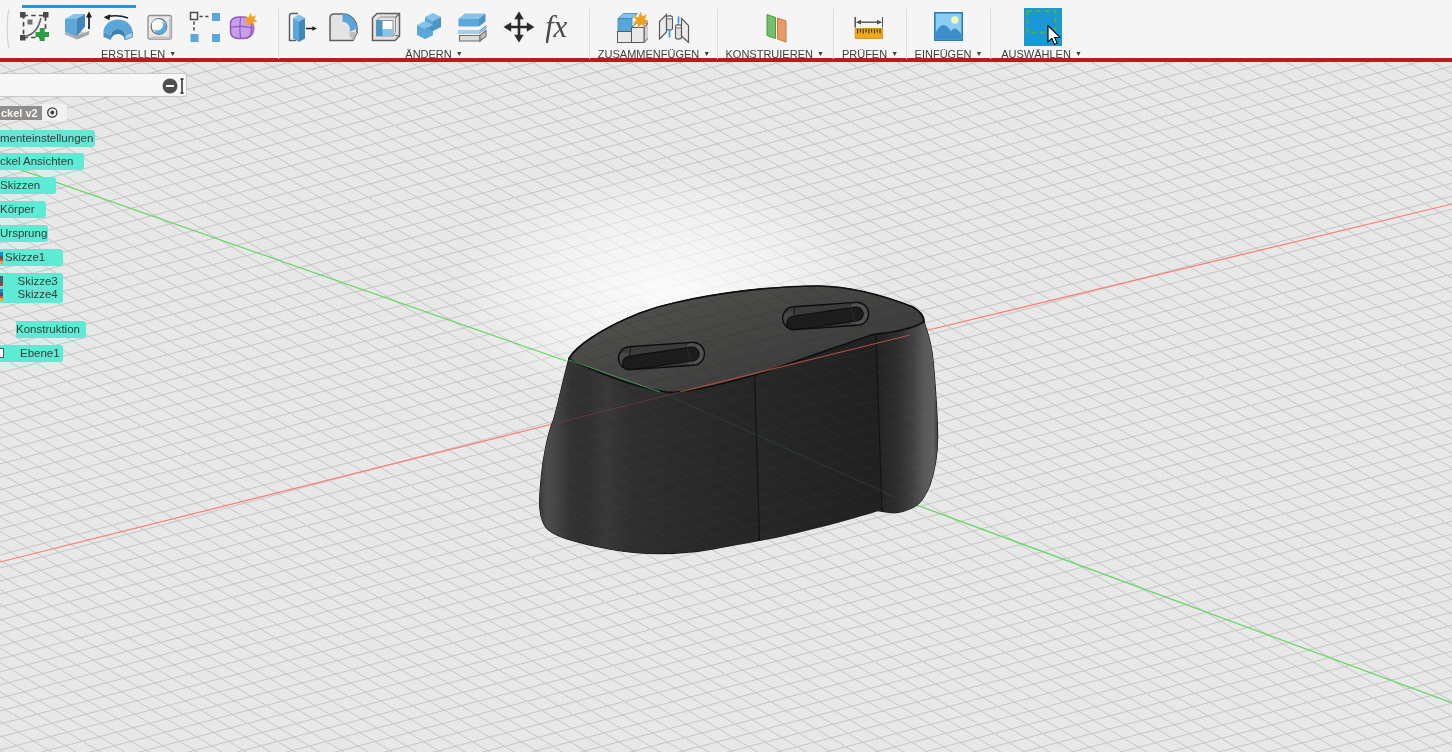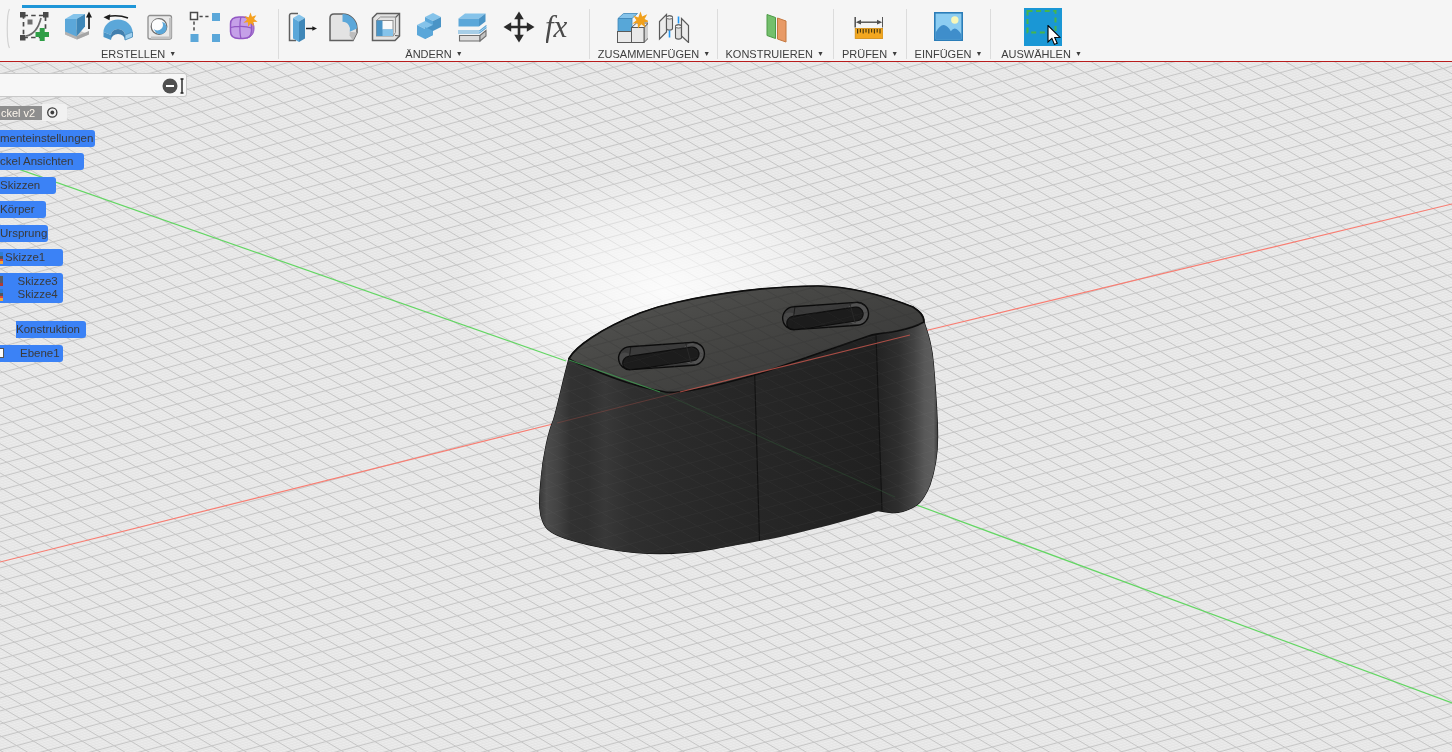--- a/index.html
+++ b/index.html
@@ -1,20 +1,20 @@
 <!DOCTYPE html>
 <html><head><meta charset="utf-8"><style>
 *{margin:0;padding:0;box-sizing:border-box}
 html,body{width:1452px;height:752px;overflow:hidden;font-family:"Liberation Sans",sans-serif;background:#ececec}
-#toolbar{position:absolute;left:0;top:0;width:1452px;height:62px;background:#f5f5f5;border-bottom:1px solid #b91c1c;z-index:20}
+#toolbar{position:absolute;left:0;top:0;width:1452px;height:62px;background:#f5f5f5;border-bottom:4px solid #b91c1c;z-index:20}
 .lbl{position:absolute;top:47.5px;font-size:11px;color:#3d3d3d;white-space:nowrap;transform:translateX(-50%)}
 .lbl .tri{font-size:7px;vertical-align:2px;margin-left:4px;color:#3d3d3d}
 .sep{position:absolute;top:9px;height:50px;width:1px;background:#dcdcdc}
 .ico{position:absolute;top:11px}
-.row{position:absolute;background:#3b82f6;height:17px;border-radius:0 3px 3px 0;z-index:10;font-size:11.5px;color:#3a3a3a;line-height:17px;white-space:nowrap}
+.row{position:absolute;background:#5eead4;height:17px;border-radius:0 3px 3px 0;z-index:10;font-size:11.5px;color:#3a3a3a;line-height:17px;white-space:nowrap}
 </style></head><body>
 <svg width="1452" height="752" style="position:absolute;left:0;top:0" xmlns="http://www.w3.org/2000/svg">
 <defs>
 <radialGradient id="glow" cx="0.5" cy="0.5" r="0.5">
 <stop offset="0" stop-color="#ffffff" stop-opacity="0.85"></stop>
 <stop offset="0.6" stop-color="#ffffff" stop-opacity="0.4"></stop>
 <stop offset="1" stop-color="#ffffff" stop-opacity="0"></stop>
 </radialGradient>
 <linearGradient id="gL" x1="540" x2="757" y1="0" y2="0" gradientUnits="userSpaceOnUse">
 <stop offset="0" stop-color="#3a3a3a"></stop>
@@ -132,21 +132,21 @@
 
 <div style="position:absolute;left:0;top:73px;width:187px;height:24px;background:#f7f7f7;border:1px solid #c9c9c9;border-left:none;border-radius:0 3px 3px 0;z-index:10">
 <svg width="187" height="24" style="position:absolute;left:0;top:0" xmlns="http://www.w3.org/2000/svg">
 <circle cx="170" cy="12" r="7.5" fill="#4f4f4f"></circle>
 <rect x="166" y="11" width="8" height="2" fill="#fff"></rect>
 <path d="M182,5 L182,19 M180.5,5 L183.5,5 M180.5,19 L183.5,19" stroke="#222" stroke-width="1.4" fill="none"></path>
 </svg>
 </div>
 
 <div style="position:absolute;left:0;top:105.5px;z-index:10;height:14px">
-<div style="position:absolute;left:0;top:0;width:58px;height:14px;background:#8e8e8e;color:#fdf6ec;font-weight:normal;font-size:11px;line-height:14px;padding-left:1px">ckel v2</div>
+<div style="position:absolute;left:0;top:0;width:58px;height:14px;background:#8e8e8e;color:#fdf6ec;font-weight:bold;font-size:11px;line-height:14px;padding-left:1px">ckel v2</div>
 <div style="position:absolute;left:42px;top:-1.5px;width:25px;height:17px;background:#f1f1f1;border-radius:0 3px 3px 0"></div>
 <svg width="16" height="16" style="position:absolute;left:45px;top:-1px" xmlns="http://www.w3.org/2000/svg">
 <circle cx="7.3" cy="7.5" r="4.6" fill="none" stroke="#3c3c3c" stroke-width="1.3"></circle>
 <circle cx="7.3" cy="7.5" r="1.9" fill="#3c3c3c"></circle>
 </svg>
 </div>
 
 <div class="row" style="left:0;top:129.5px;width:95px">
     <span style="position:absolute;left:0px">menteinstellungen</span>
   </div>

